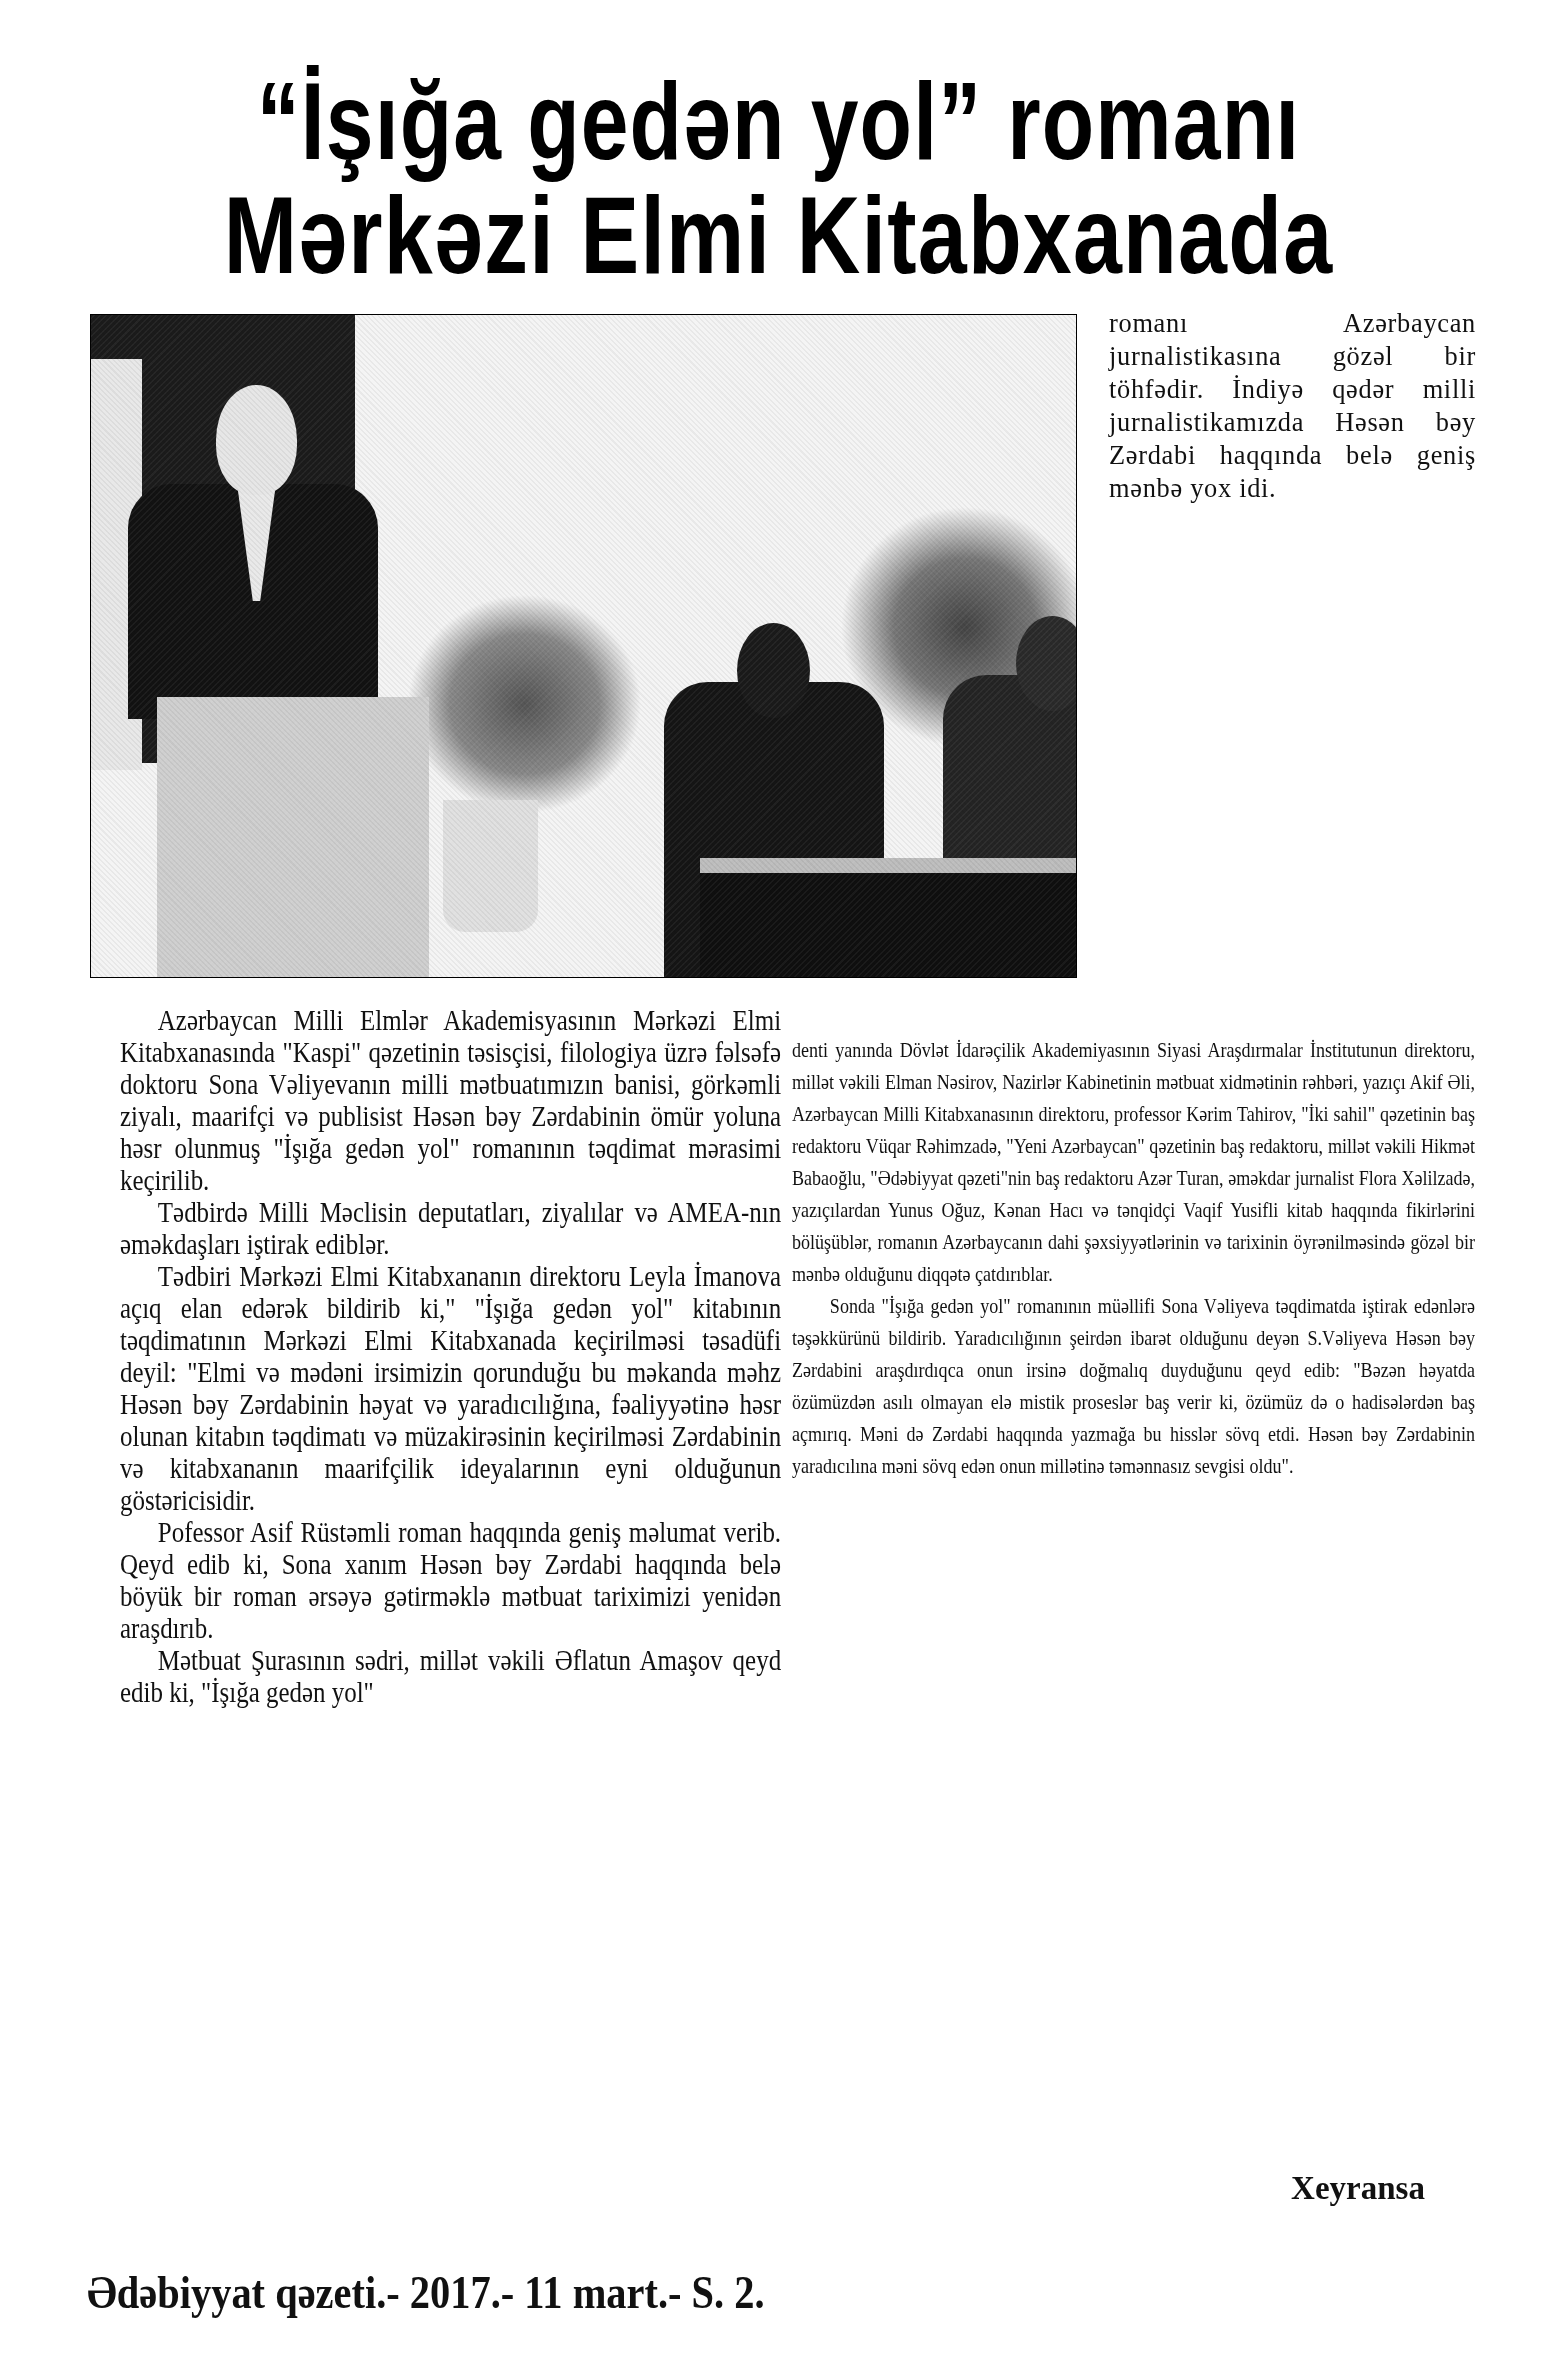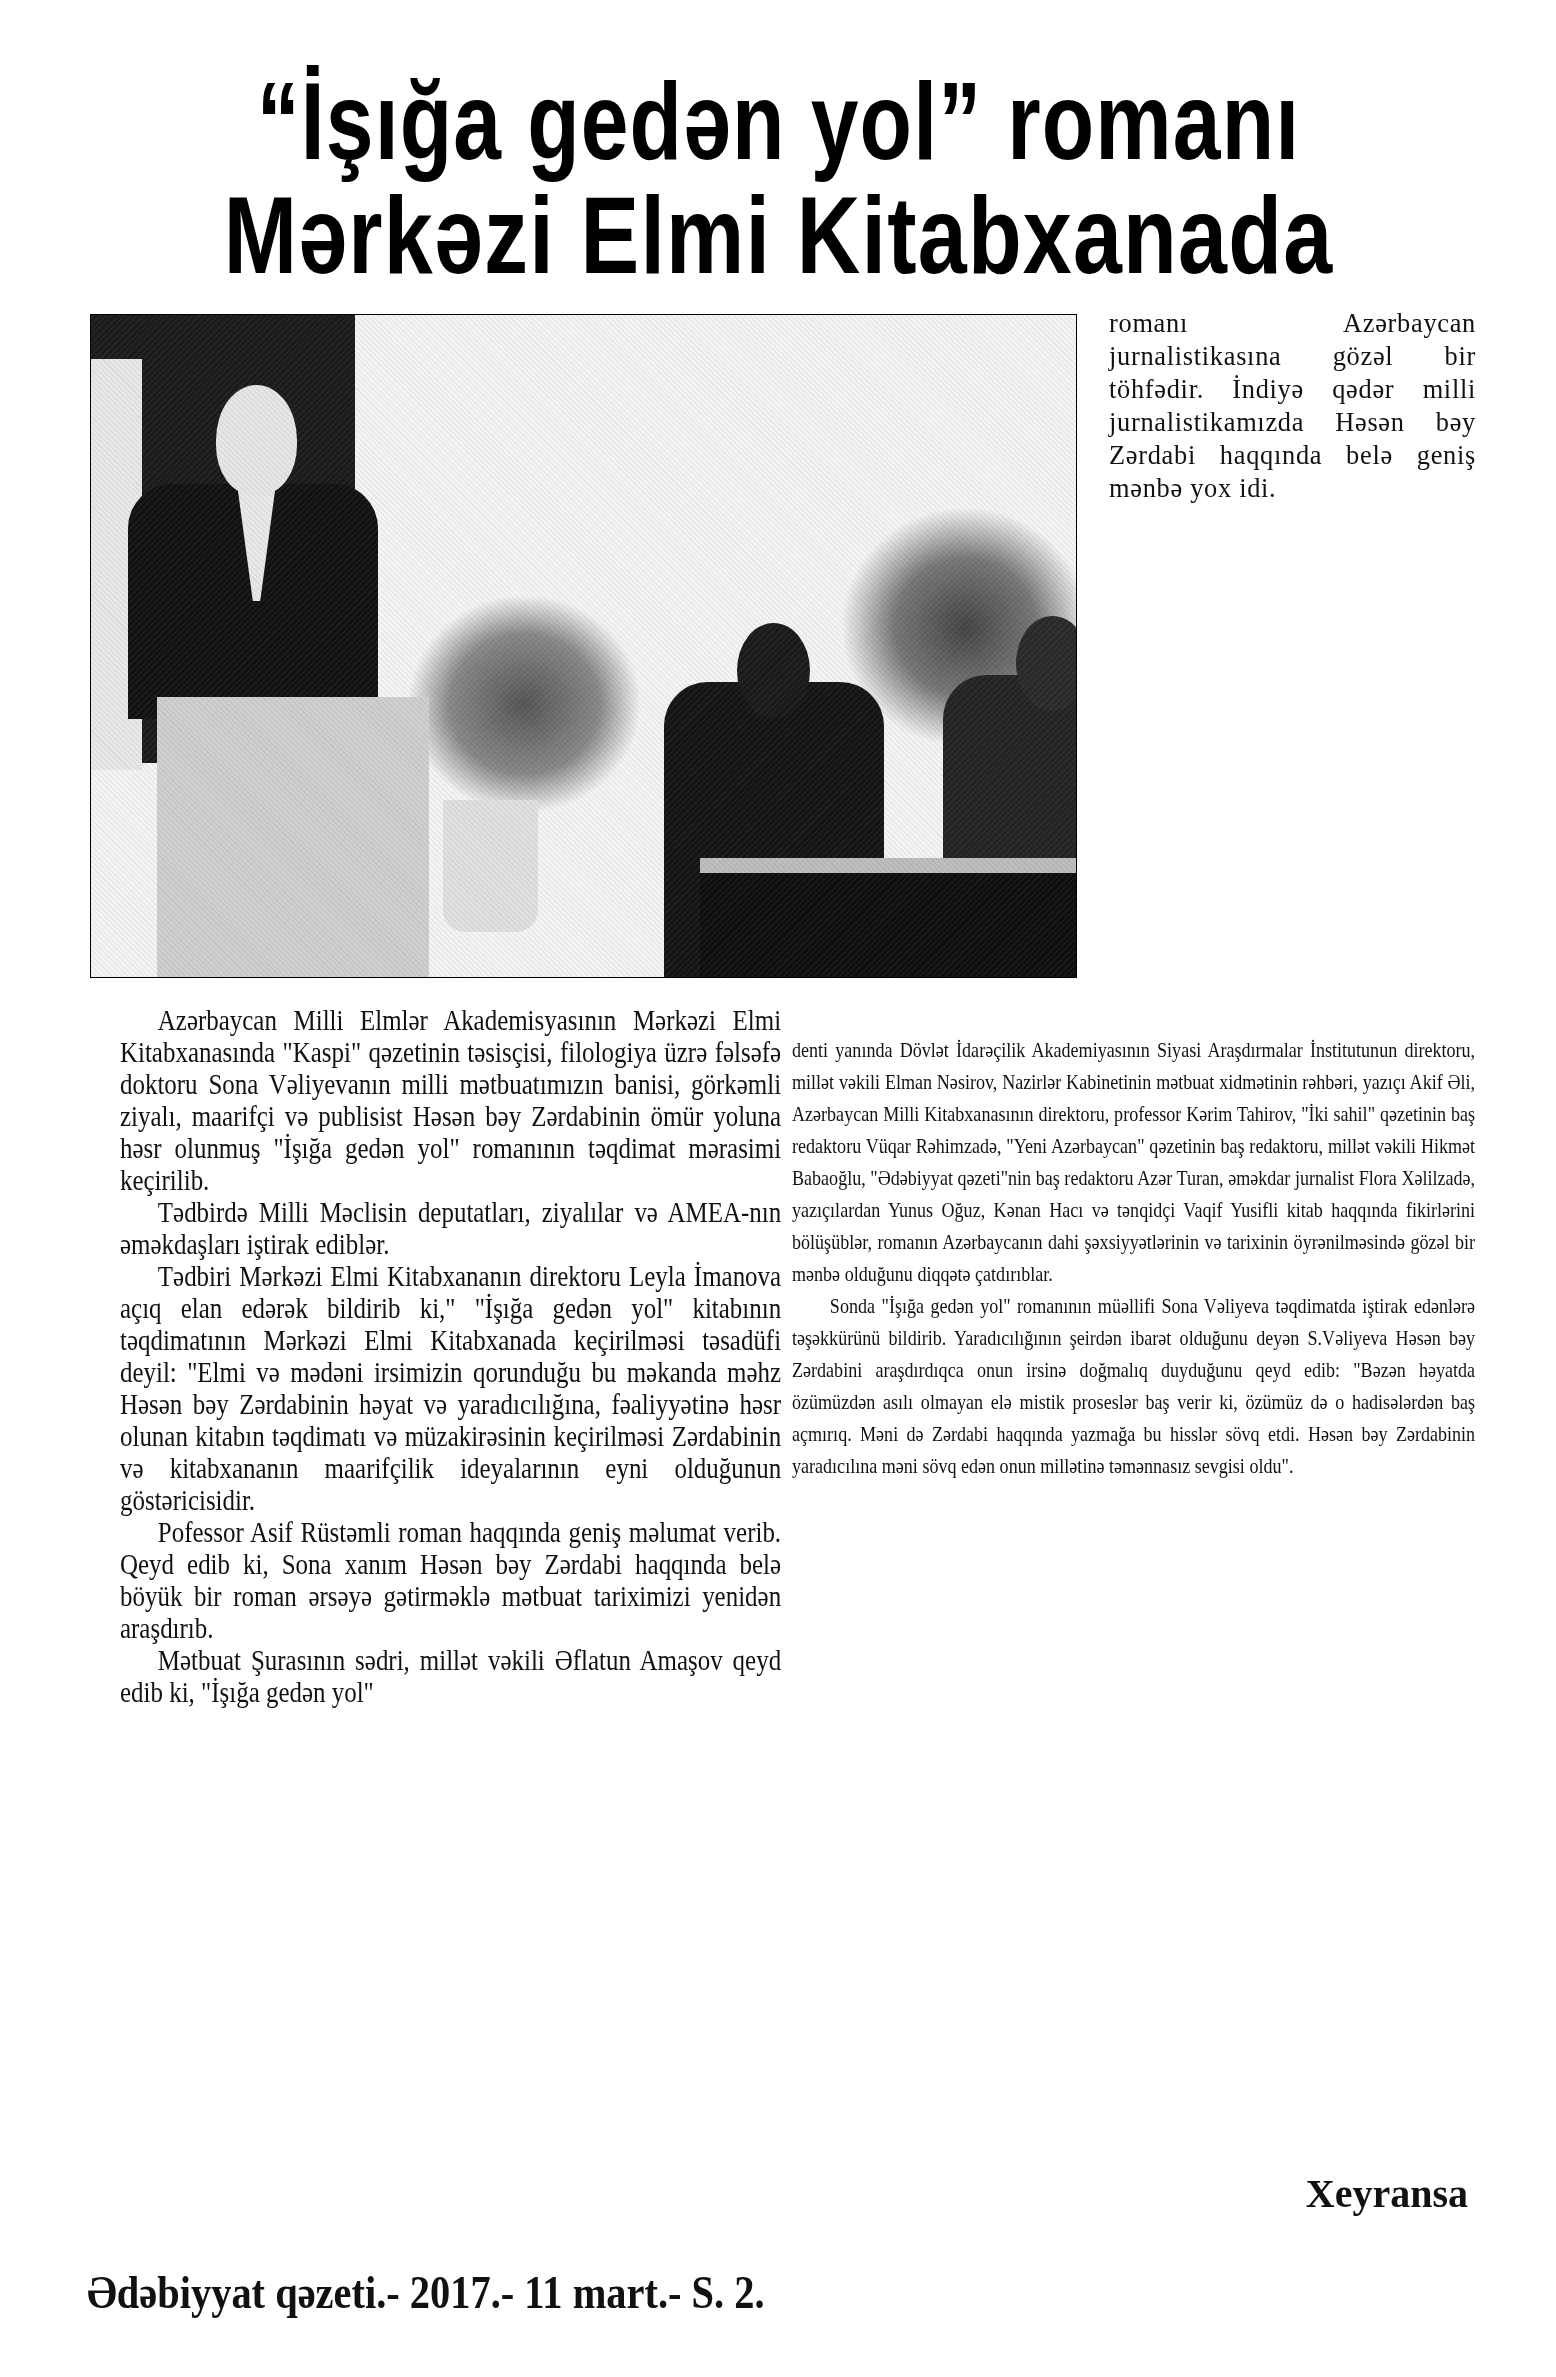--- a/index.html
+++ b/index.html
@@ -59,22 +59,22 @@
     left: 103px; top: 1004px; width: 661px;
     font-size: 29px; line-height: 32px; margin-left: 17px;
   }
   .col-right-bottom {
     left: 792px; top: 1034px; width: 683px;
     font-size: 21px; line-height: 32px;
   }
   .condensed { transform: scaleX(0.86); transform-origin: left top; width: 116.3%; }
 
   .signature {
-    position: absolute; left: 1248px; top: 2170px; width: 220px; text-align: right;
-    font-family: "Liberation Serif", "DejaVu Serif", serif; font-weight: bold; font-size: 40px;
+    position: absolute; left: 1248px; top: 2170px; width: 220px; text-align: center;
+    font-family: "Liberation Serif", "DejaVu Serif", serif; font-weight: bold; font-size: 33px;
   }
   .source-line {
     position: absolute; left: 87px; top: 2267px;
     font-family: "Liberation Serif", "DejaVu Serif", serif; font-weight: bold;
     font-size: 47px; line-height: 51px; white-space: nowrap;
     transform: scaleX(0.86); transform-origin: left top;
   }
 </style>
 </head>
 <body>

